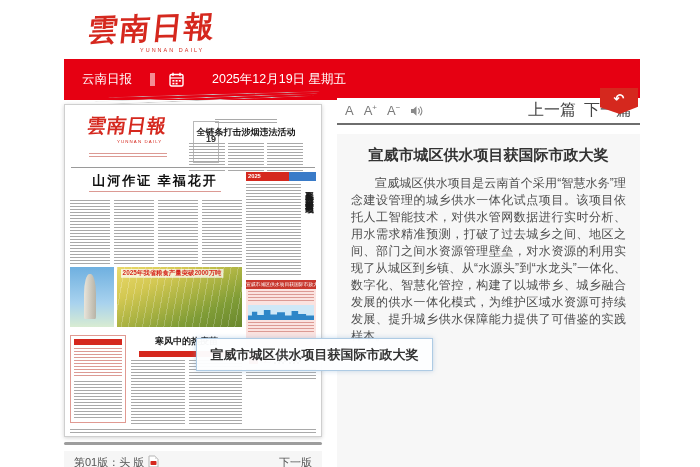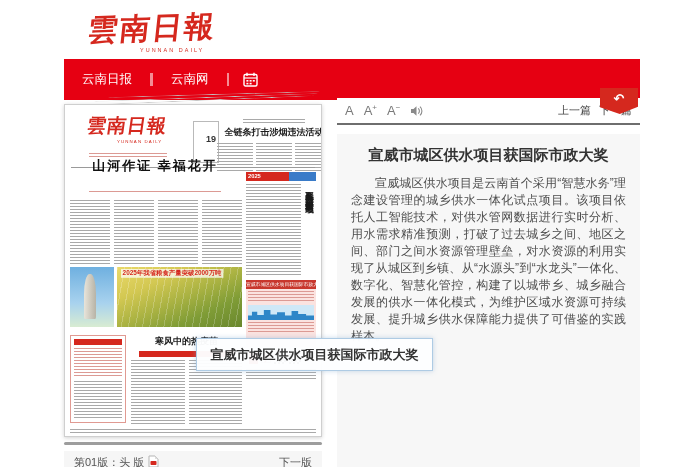--- a/index.html
+++ b/index.html
@@ -46,29 +46,29 @@
     font-size:19px; color:#d5281e; transform:skewX(-8deg); letter-spacing:1px; }
   .np-logo-en { font-size:8px; transform:scale(.55); transform-origin:left top; color:#d5281e;
     letter-spacing:2px; margin-left:30px; }
   .np-slogan { position:absolute; left:24px; top:48px; width:78px; height:4px; }
 
   .np-datebox { position:absolute; left:108px; top:16px; width:22px; height:42px;
     border:1px solid #b9b9b9; padding:12px;margin-left:20px; }
   .np-dateday { font-size:9px; font-weight:bold; color:#333; text-align:center; }
   .np-datebox .mt { height:26px; margin-top:2px; }
 
-  .np-tophead { position:absolute; left:152px; top:14px; width:114px; }
+  .np-tophead { position:absolute; left:124px; top:14px; width:114px; }
   .np-tophead-pre { width:62px; height:4px; margin:0 auto 3px; }
   .np-tophead-title { font-size:9px; font-weight:bold; color:#1a1a1a; text-align:center; white-space:nowrap; }
   .np-tophead-cols { display:flex; gap:3px; margin-top:4px; }
   .np-tophead-cols span { flex:1; height:30px; }
 
   .np-rule { position:absolute; left:6px; right:6px; top:62px; border-top:1px solid #9a9a9a; }
 
-  .np-mainhead { position:absolute; left:2px; top:52px; width:176px; text-align:center;
+  .np-mainhead { position:absolute; left:2px; top:67px; width:176px; text-align:center;
     font-size:13px; font-weight:bold; color:#111; letter-spacing:2px; white-space:nowrap; }
   .np-subhead { position:absolute; left:24px; top:86px; width:132px; height:3px; }
   .np-cols { position:absolute; left:5px; top:95px; width:172px; display:flex; gap:4px; }
   .np-cols span { flex:1; height:64px; }
 
   .np-photos { position:absolute; left:5px; top:162px; width:172px; height:60px; display:flex; gap:3px; }
   .np-photo-small { width:44px; position:relative;
     background:linear-gradient(to bottom,#6fb0e0 0%,#a8d2ee 60%,#d8ecd2 100%); }
   .np-photo-small::after { content:""; position:absolute; left:32%; top:12%; width:28%; height:74%;
     background:linear-gradient(to right,#e8e4da,#b7b3a6); border-radius:45% 45% 8% 8%; }
@@ -123,21 +123,21 @@
   .pager-left { display:flex; align-items:center; gap:4px; }
   .pager-next { color:#555; text-decoration:none; cursor:pointer; }
 
   
   .toolbar { position:relative; height:27px; border-bottom:2px solid #6e6e6e; display:flex;
     align-items:center; background:#fff; padding-left:8px; }
   .tb-btn { color:#7a7a7a; margin-right:10px; cursor:pointer; font-size:13px; line-height:1; }
   .tb-btn sup { font-size:8px; }
   .tb-speaker { margin-right:10px; cursor:pointer; display:flex; align-items:center; }
   .tb-spacer { flex:1; }
-  .tb-nav { font-size:11px; color:#444; text-decoration:none; margin-right:8px; cursor:pointer; white-space:nowrap; }
+  .tb-nav { font-size:16px; color:#444; text-decoration:none; margin-right:8px; cursor:pointer; white-space:nowrap; }
   .ribbon { position:absolute; right:2px; top:-10px; width:38px; height:26px; background:#d5281e;
     clip-path:polygon(0 0,100% 0,100% 72%,52% 100%,0 74%); color:#fff; font-size:13px; font-weight:bold;
     text-align:center; line-height:22px; cursor:pointer; }
 
   .article { margin-top:9px; background:#f7f7f7; height:333px; padding:12px 14px 0; overflow:hidden; }
   .article h1 { font-size:15px; color:#333; text-align:center; font-weight:bold; margin-bottom:10px; }
   .article p { font-size:12px; color:#4d4d4d; line-height:1.42; text-align:justify;
     text-indent:2em; margin-bottom:7px; }
 
   
@@ -154,36 +154,36 @@
   <div class="site-logo">
     <div class="logo-cn">雲南日報</div>
     <div class="logo-en">YUNNAN DAILY</div>
   </div>
 
   <nav class="navbar">
     <a class="nav-item">云南日报</a>
     <span class="nav-sep"></span>
     <span class="nav-sep"></span>
     <span class="nav-sep"></span>
-    <a class="nav-item">云南网</a>
     <span class="nav-sep"></span>
     <span class="nav-sep"></span>
     <span class="nav-cal">
       <svg width="15" height="15" viewBox="0 0 15 15">
           <rect x="1" y="2.5" width="13" height="11.5" rx="1.5" fill="none" stroke="#fff" stroke-width="1.4"></rect>
           <line x1="4" y1="0.8" x2="4" y2="4" stroke="#fff" stroke-width="1.4"></line>
           <line x1="11" y1="0.8" x2="11" y2="4" stroke="#fff" stroke-width="1.4"></line>
           <line x1="1" y1="6" x2="14" y2="6" stroke="#fff" stroke-width="1.2"></line>
           <rect x="3.4" y="8" width="2" height="1.6" fill="#fff"></rect>
           <rect x="6.6" y="8" width="2" height="1.6" fill="#fff"></rect>
           <rect x="9.8" y="8" width="2" height="1.6" fill="#fff"></rect>
           <rect x="3.4" y="10.8" width="2" height="1.6" fill="#fff"></rect>
           <rect x="6.6" y="10.8" width="2" height="1.6" fill="#fff"></rect>
         </svg>
     </span>
+    <span class="nav-date">2025年12月19日 星期五</span>
   </nav>
 
   <div class="content">
 
     <div class="left-col">
       <div class="stack">
           <i></i>
           <i></i>
           <i></i>
         </div>

